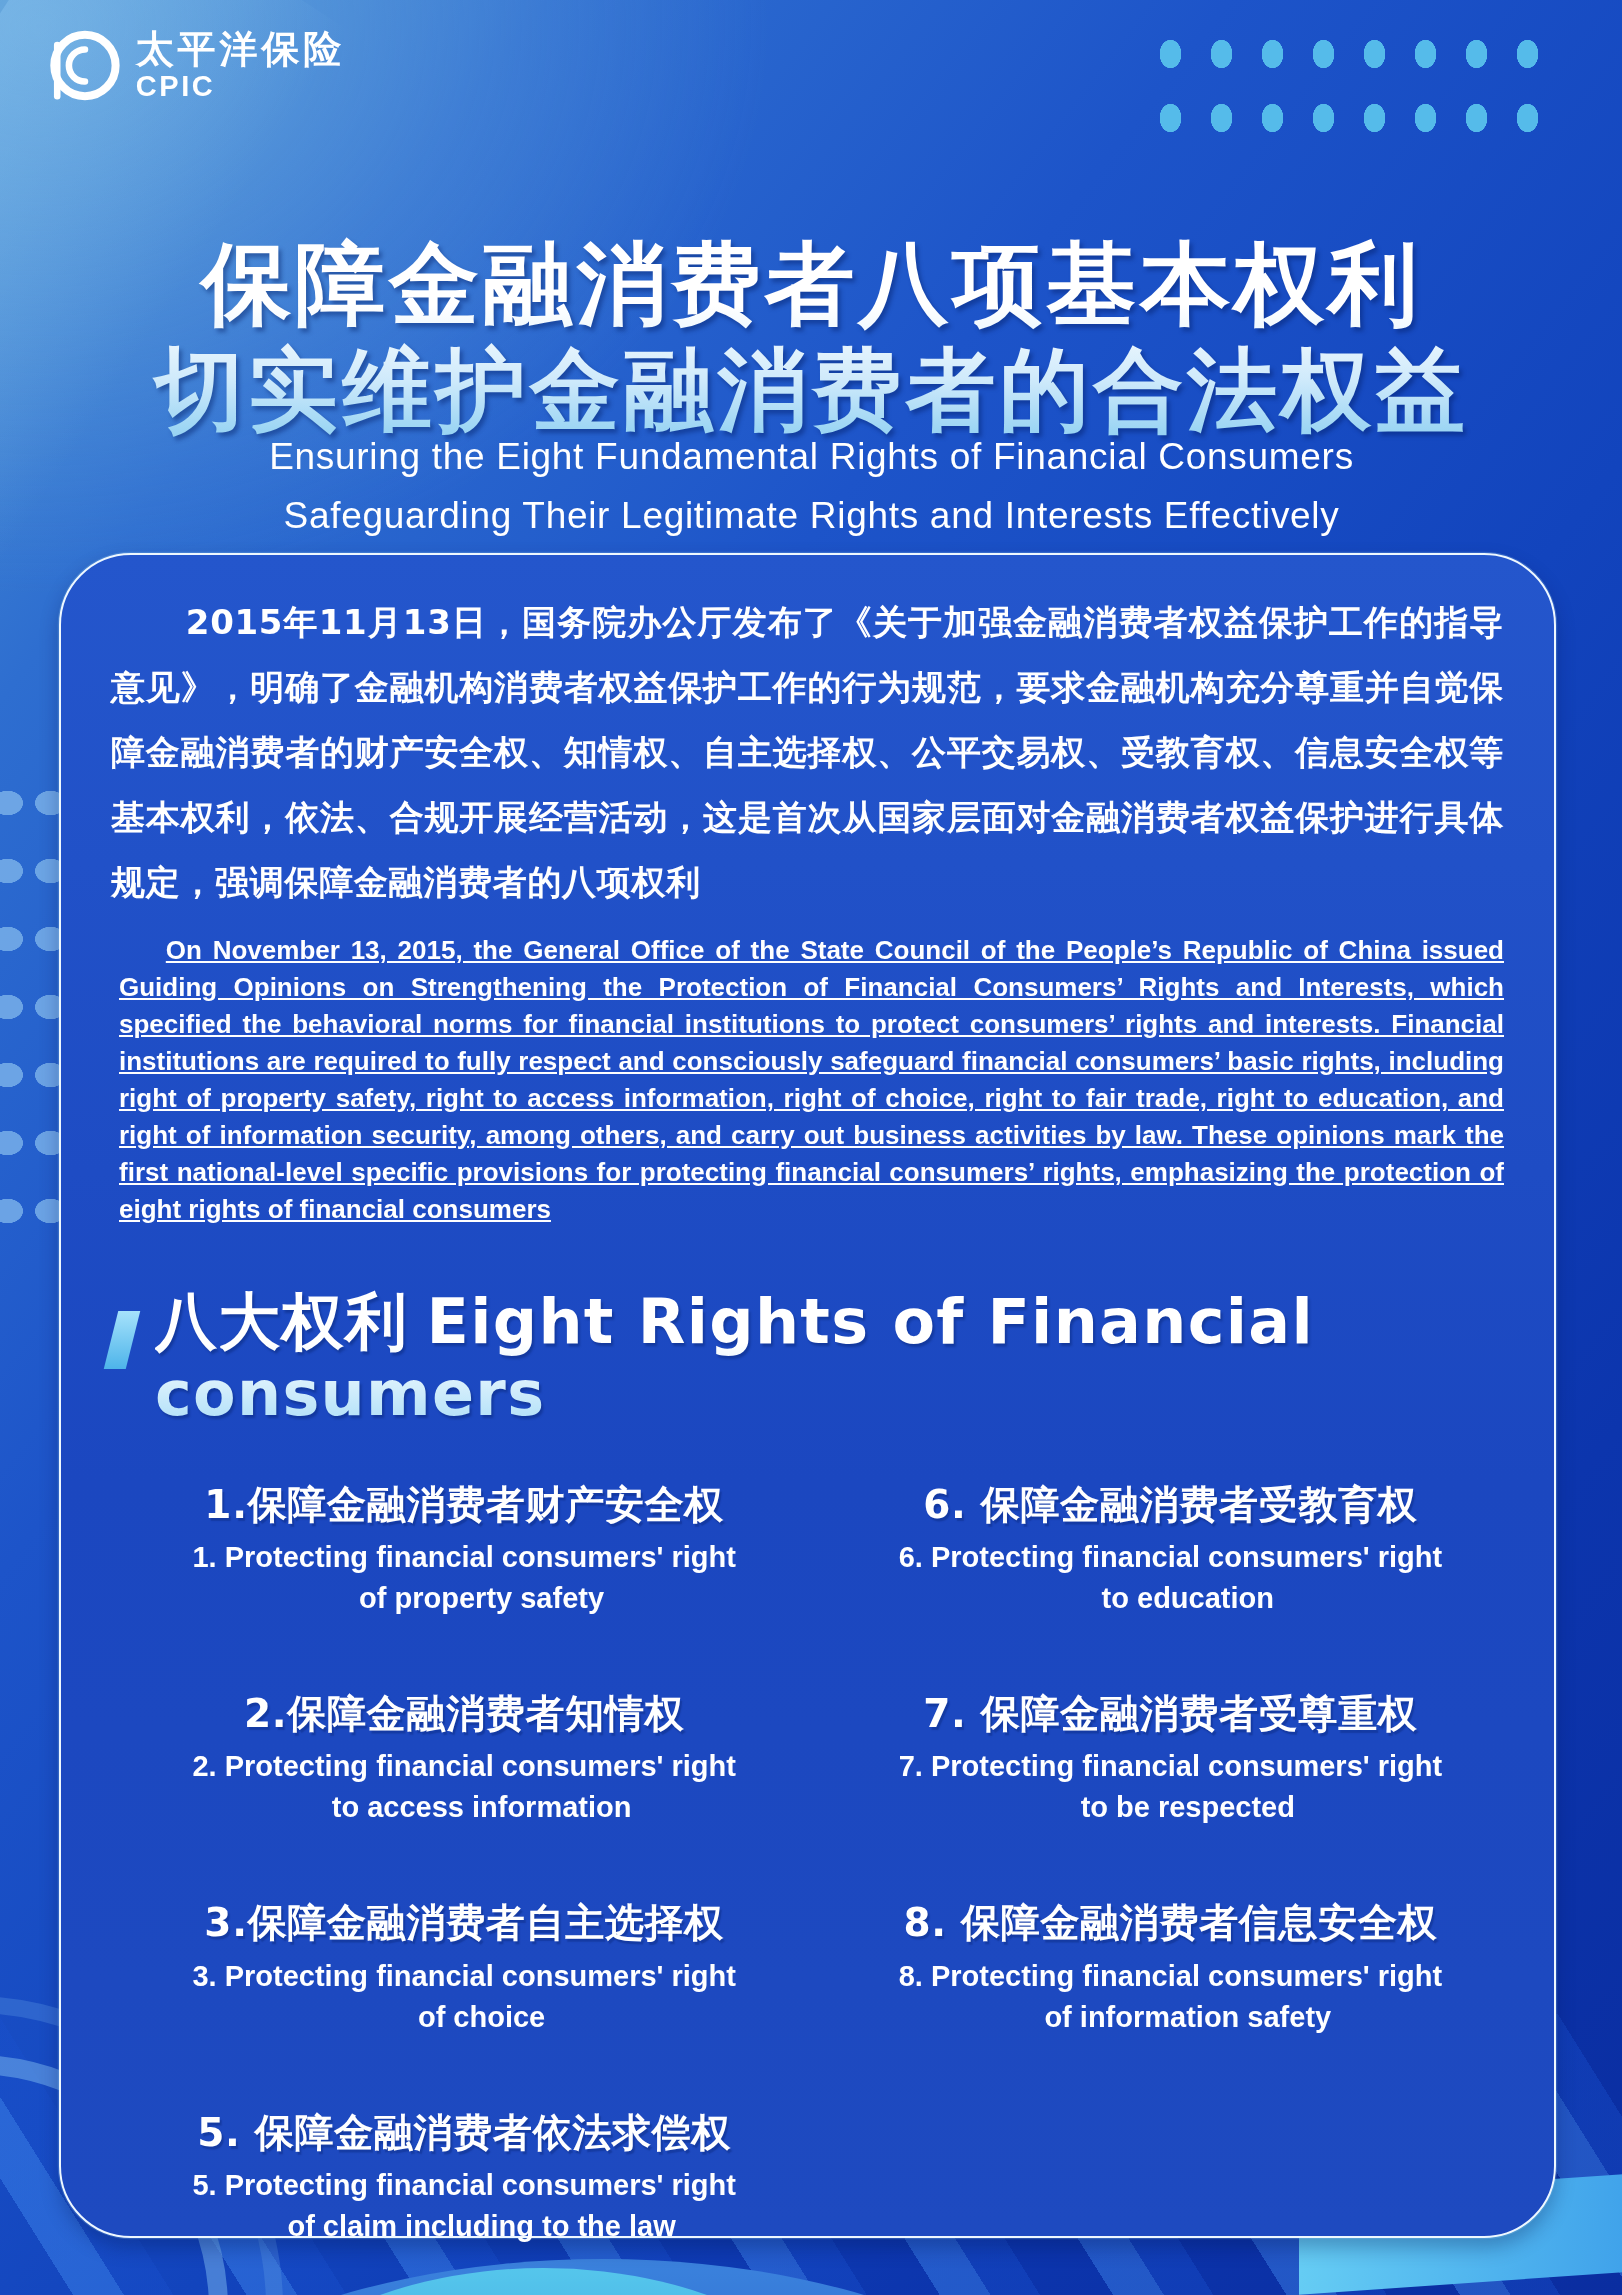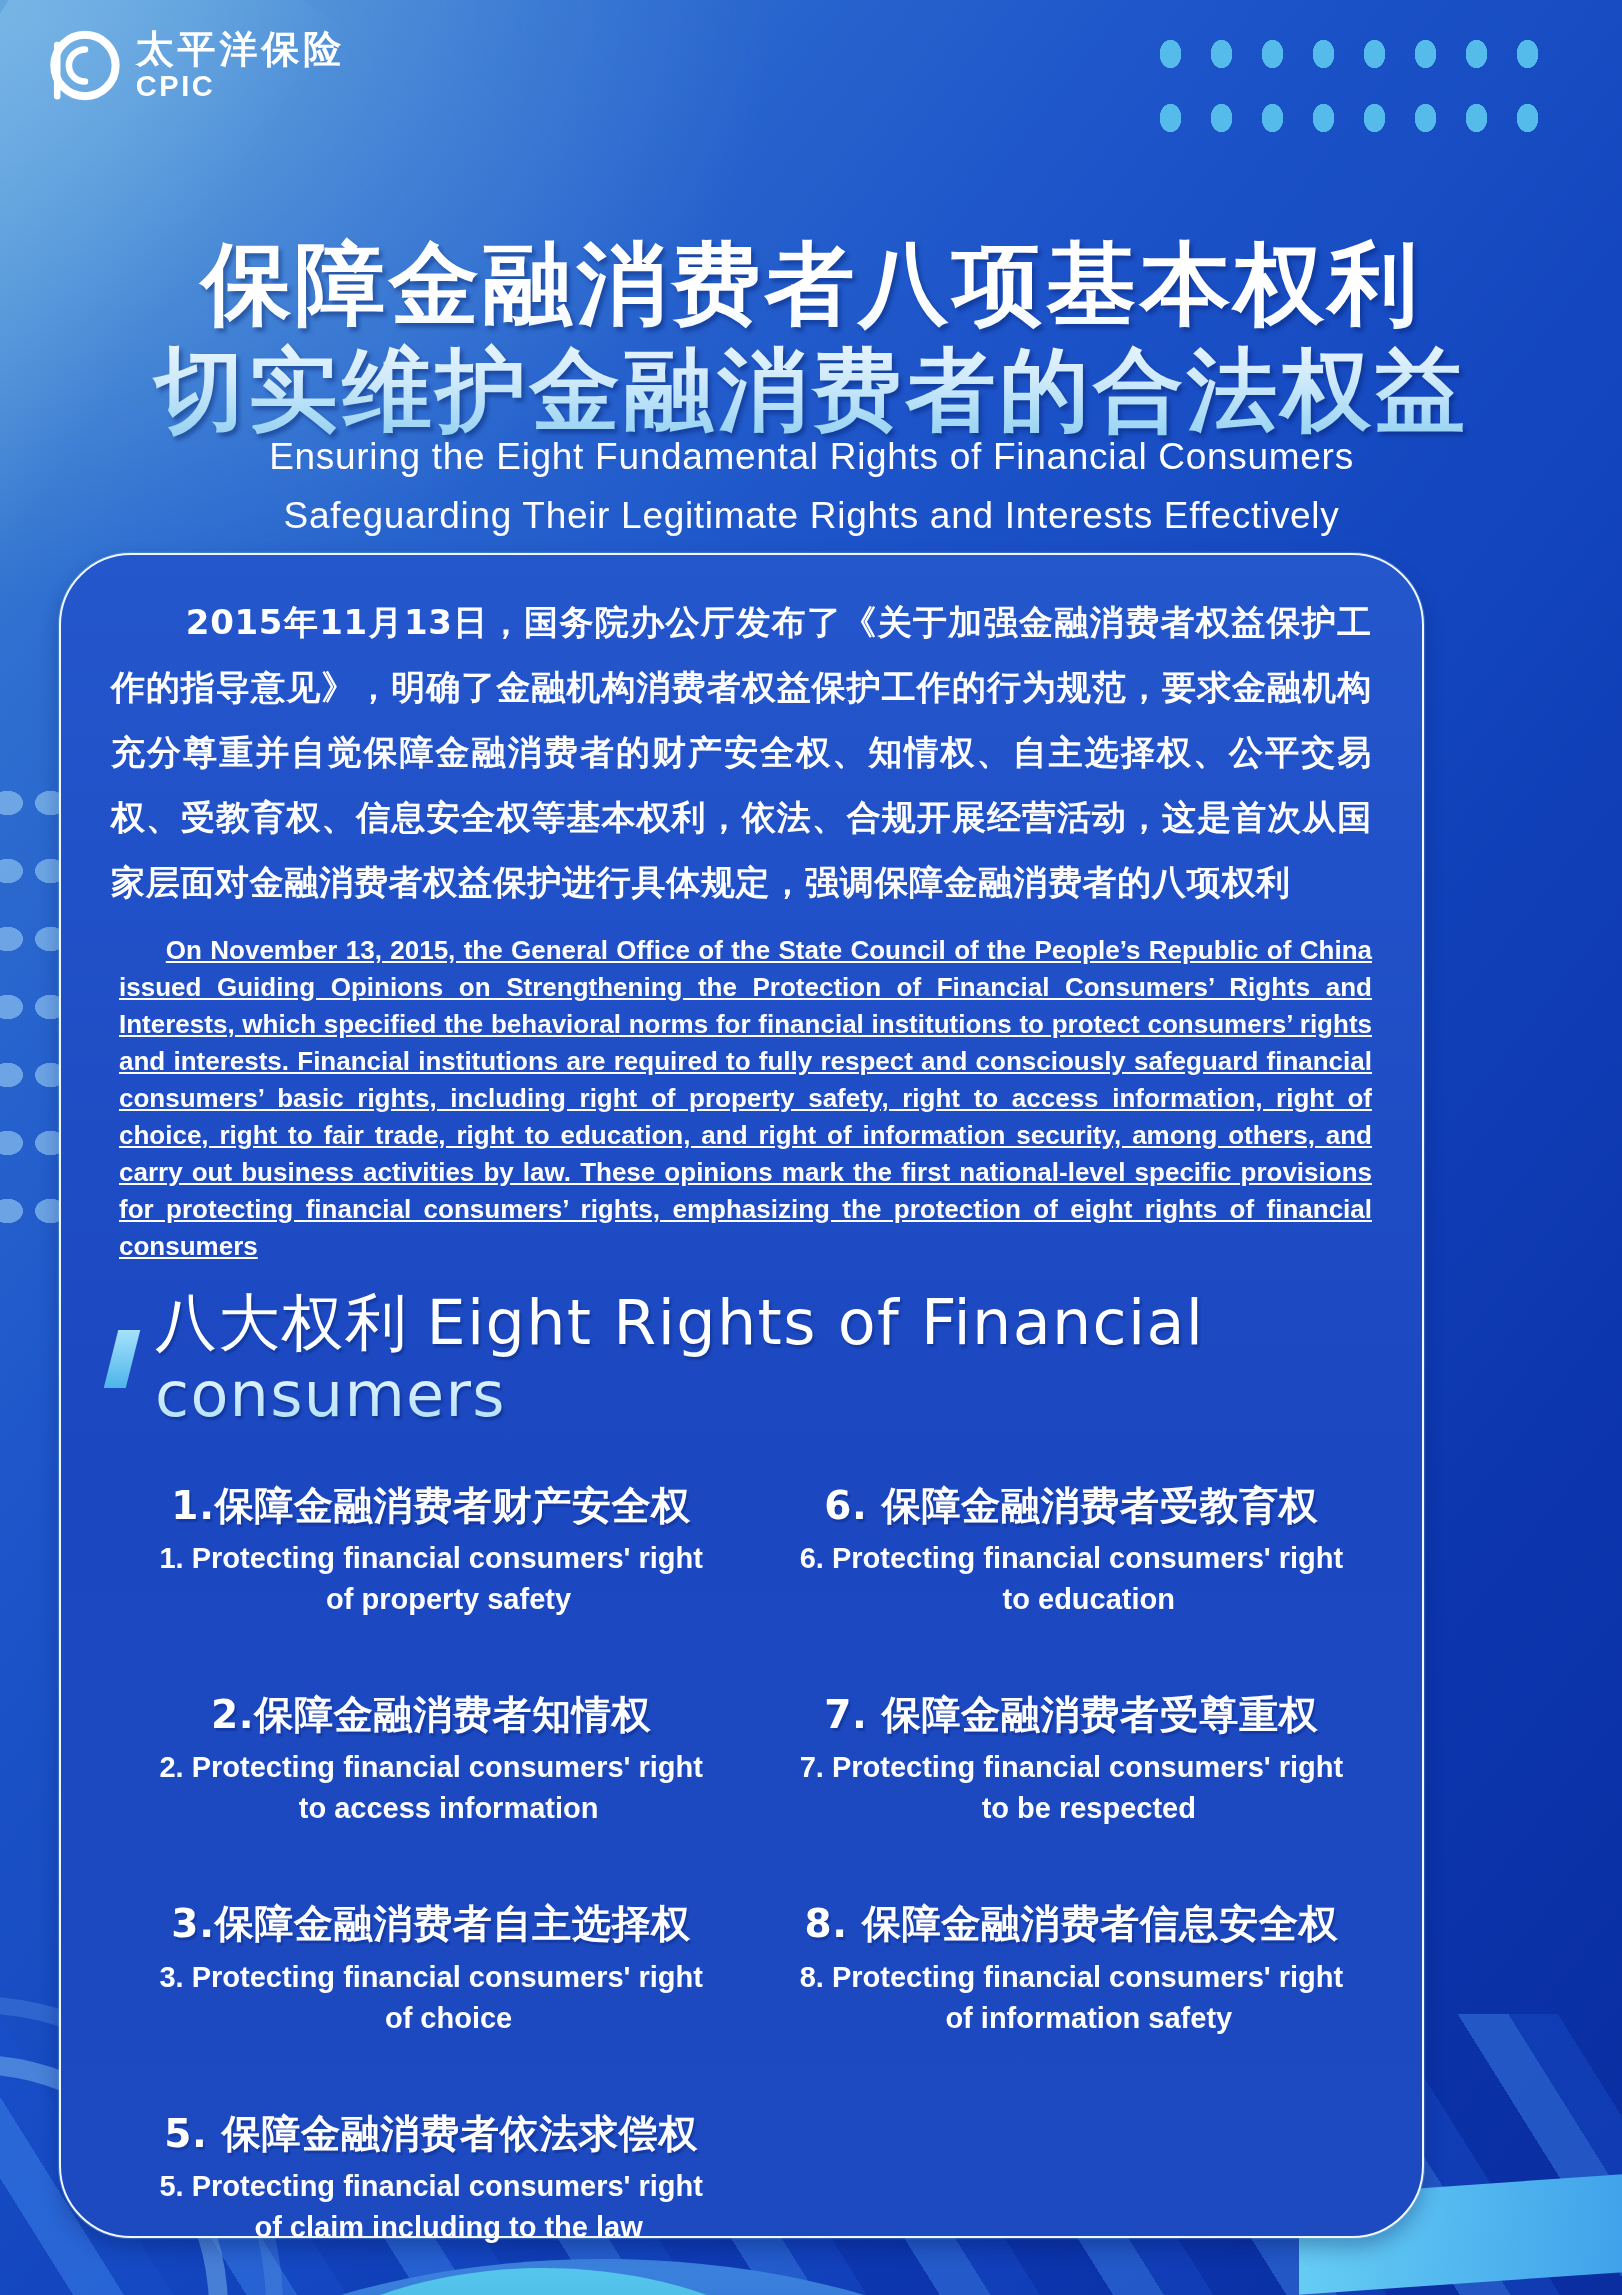--- a/index.html
+++ b/index.html
@@ -46,37 +46,37 @@
   
   .title{left:0;top:171px;width:1623px;text-align:center;z-index:4;
     font-weight:900;font-size:90px;line-height:106px;letter-spacing:3.9px;
     background:linear-gradient(180deg,#ffffff 35%,#cfeafb 70%,#8fd0f2 100%);
     -webkit-background-clip:text;background-clip:text;color:transparent;
     filter:drop-shadow(3.3px 4.6px 2px rgba(0,25,95,.40));}
   .subtitle{left:0;top:390px;width:1623px;text-align:center;z-index:4;color:#ffffff;
     font-family:"Liberation Sans",sans-serif;font-size:37px;line-height:59px;font-weight:400;letter-spacing:0.7px;}
 
   
-  .panel{left:59px;top:553px;width:1365px;height:1685px;z-index:5;box-sizing:border-box;
+  .panel{left:59px;top:553px;width:1497px;height:1685px;z-index:5;box-sizing:border-box;
     border:2.6px solid #eef8ff;border-radius:72px;
     background:linear-gradient(180deg,#2456cc 0%,#1b47c0 55%,#1e4ac0 100%);
     box-shadow:0 0 0 1.3px rgba(140,200,245,.25), 0 9.2px 19.6px rgba(0,20,80,.30);
     padding:35px 50px 0 50px;color:#ffffff;}
   .para-cn{margin:0;font-size:34px;line-height:65px;font-weight:700;letter-spacing:0.7px;
     text-align:justify;text-indent:2.2em;}
   .para-en{margin:17px 0 0 8px;font-size:26px;line-height:37px;font-weight:700;
     font-family:"Liberation Sans",sans-serif;text-align:justify;text-indent:1.8em;text-decoration:underline;}
 
   .section-heading{margin:22px 0 0 0;display:flex;align-items:center;gap:22px;}
   .accent-bar{width:22px;height:58px;transform:skewX(-14deg);flex:0 0 auto;
     background:linear-gradient(180deg,#a6e2fb,#4db4ea);}
-  .heading-text{font-weight:400;font-size:62px;line-height:72px;letter-spacing:1.3px;
+  .heading-text{font-weight:700;font-size:62px;line-height:72px;letter-spacing:1.3px;
     background:linear-gradient(180deg,#ffffff 40%,#a9ddf8 100%);
     -webkit-background-clip:text;background-clip:text;color:transparent;
-    filter:drop-shadow(2.6px 3.3px 1.3px rgba(0,25,95,.35));}
+    filter:drop-shadow(2.6px 3.3px 1.3px rgba(0,25,95,.35));margin-top:36px;}
   .heading-text .hsep{display:inline-block;width:18.3px;}
 
   .rights-grid{margin-top:51px;display:grid;grid-template-columns:1fr 1fr;
     grid-template-rows:repeat(4,auto);grid-auto-flow:column;column-gap:39px;row-gap:71px;
     padding-left:19.6px;text-align:center;}
   .right-item .cn{font-size:39px;font-weight:900;line-height:47px;letter-spacing:0.7px;
     text-shadow:2px 2.6px 1.3px rgba(0,25,95,.30);}
   .right-item .en{margin-top:9.2px;font-family:"Liberation Sans",sans-serif;font-weight:700;
     font-size:29px;line-height:41px;}
   .right-item .en span{display:block;}

